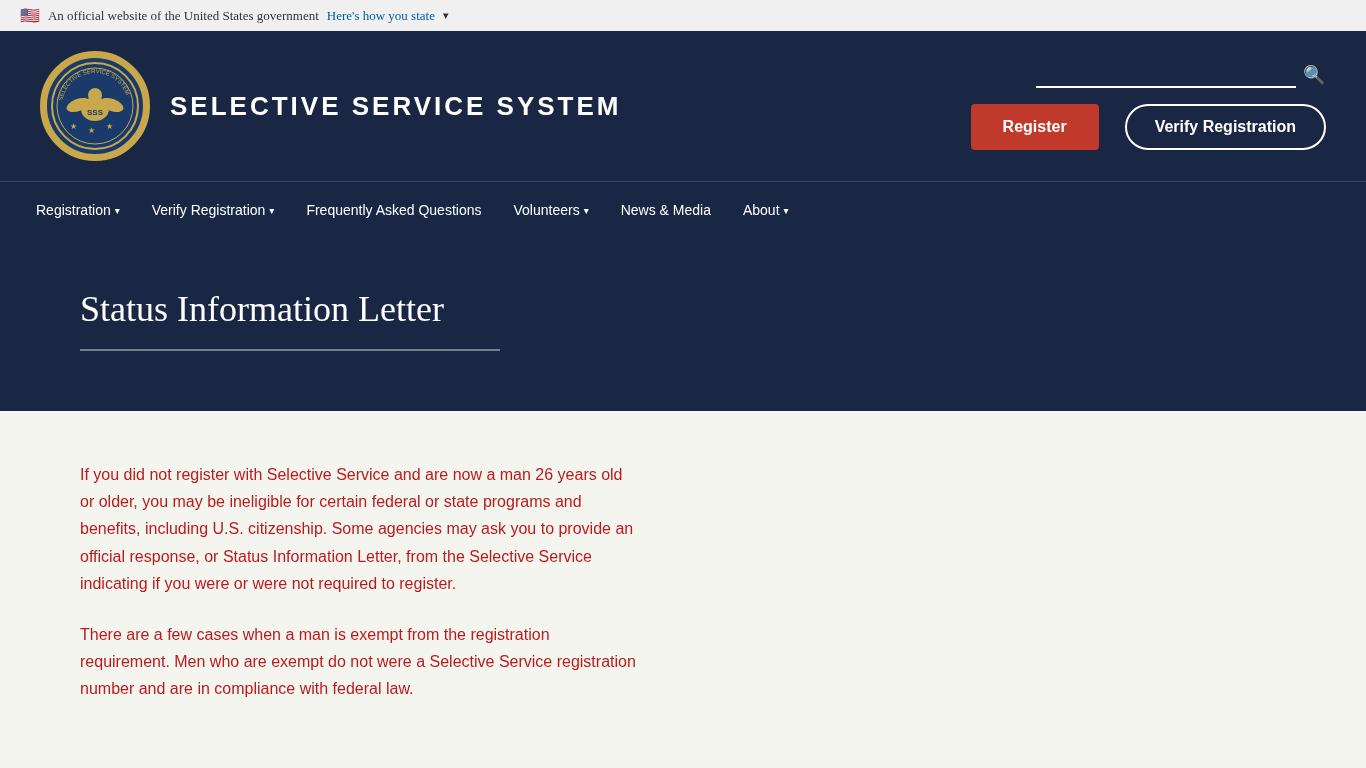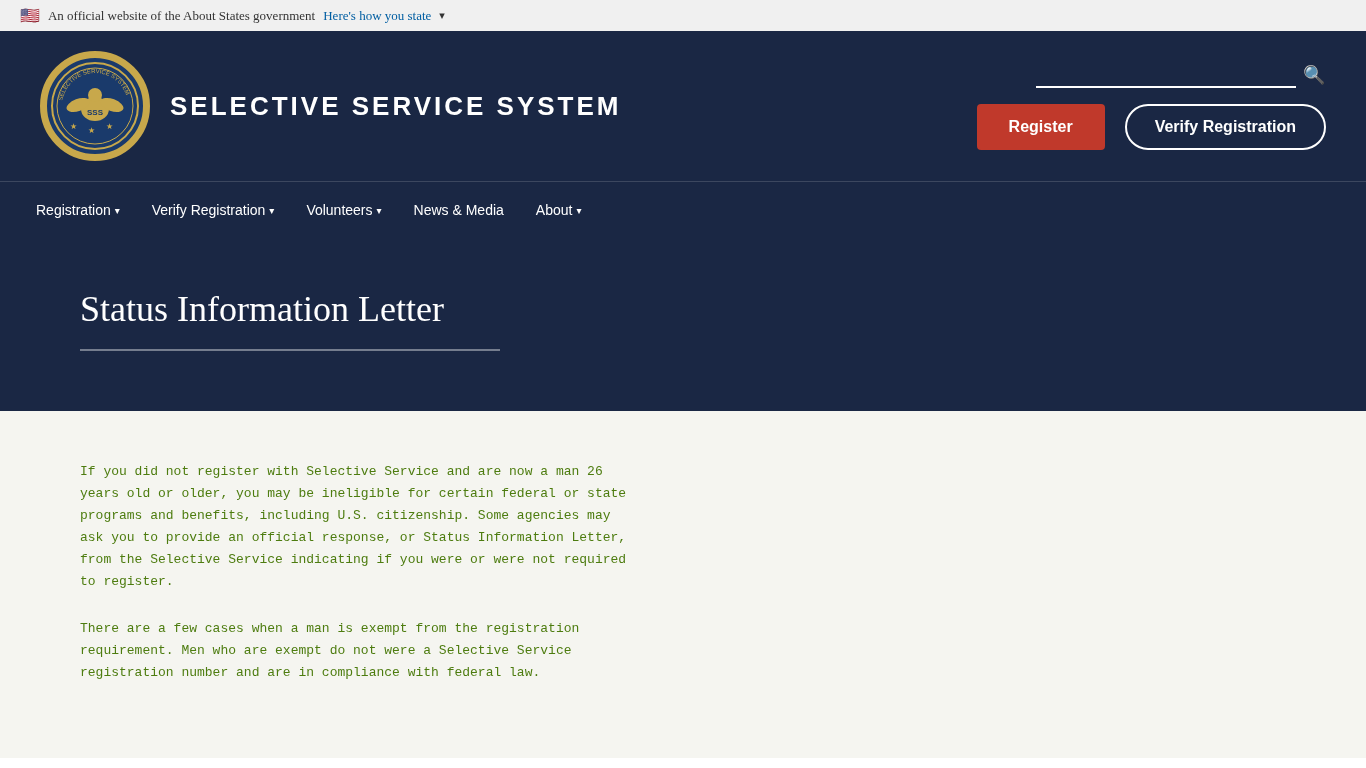--- a/index.html
+++ b/index.html
@@ -87,21 +87,21 @@
     .search-input::placeholder { color: rgba(255,255,255,0.5); }
     .search-btn {
       background: transparent;
       border: none;
       color: #fff;
       cursor: pointer;
       font-size: 18px;
     }
     .header-buttons {
       display: flex;
-      gap: 20px;
+      gap: 26px;
     }
     .btn-register {
       background: #c0392b;
       color: #fff;
       border: none;
       padding: 14px 32px;
       font-size: 16px;
       font-weight: bold;
       border-radius: 4px;
       cursor: pointer;
@@ -165,35 +165,35 @@
     }
 
     
     .main-content {
       background: #f5f5f0;
       padding: 50px 80px;
       min-height: 300px;
     }
     .content-body {
       max-width: 560px;
-      font-family: Liberation Mono, monospace;
-      font-size: 13px;
+      font-family: Liberation Sans, sans-serif;
+      font-size: 16px;
       line-height: 1.7;
-      color: #4d7c0f;
+      color: #b91c1c;
     }
     .content-body p {
       margin-bottom: 24px;
     }
   </style>
 </head>
 <body>
 
 <div class="gov-banner">
   <span class="flag">🇺🇸</span>
-  <span>An official website of the About States government</span>
+  <span>An official website of the United States government</span>
   <a href="#">Here's how you state</a>
   <span class="chevron">▾</span>
 </div>
 
 <header class="site-header">
   <div class="site-logo">
     <div class="logo-circle">
       <div class="logo-inner">
 
         <svg width="90" height="90" viewBox="0 0 90 90">
@@ -246,20 +246,25 @@
       </a>
     </li>
     <li class="nav-item">
       <a class="nav-link" href="#">
         <span>Verify Registration</span>
         <span class="nav-chevron">▾</span>
       </a>
     </li>
     <li class="nav-item">
       <a class="nav-link" href="#">
+        <span>Frequently Asked Questions</span>
+      </a>
+    </li>
+    <li class="nav-item">
+      <a class="nav-link" href="#">
         <span>Volunteers</span>
         <span class="nav-chevron">▾</span>
       </a>
     </li>
     <li class="nav-item">
       <a class="nav-link" href="#">
         <span>News &amp; Media</span>
       </a>
     </li>
     <li class="nav-item">

